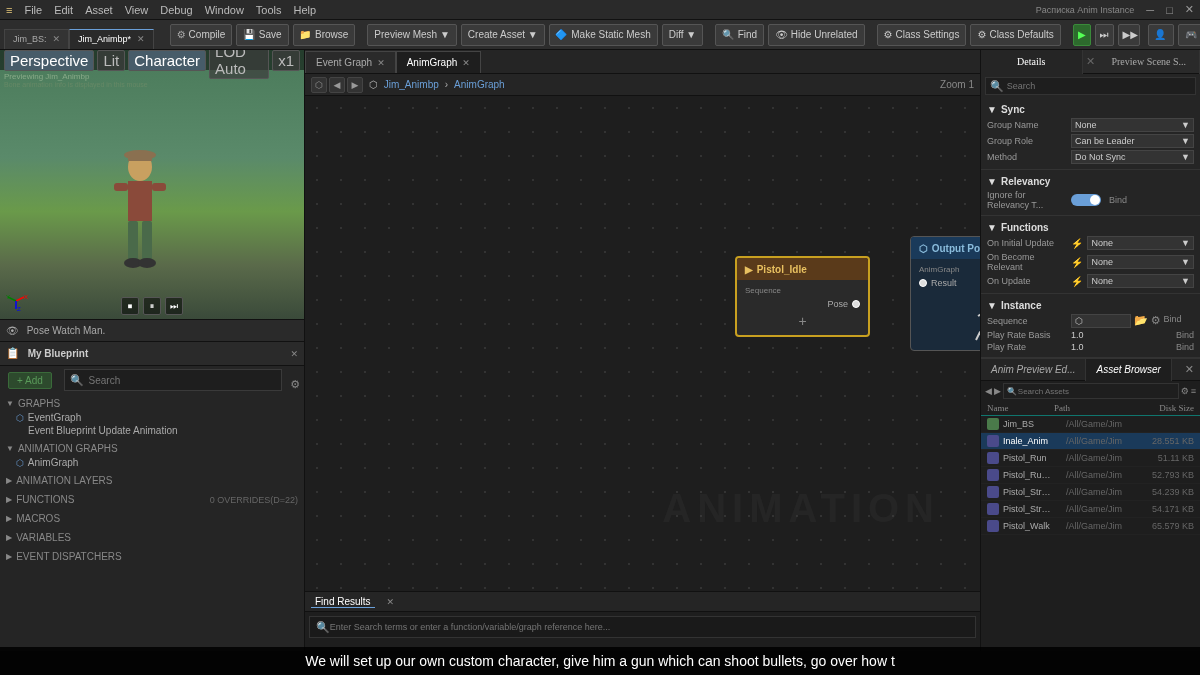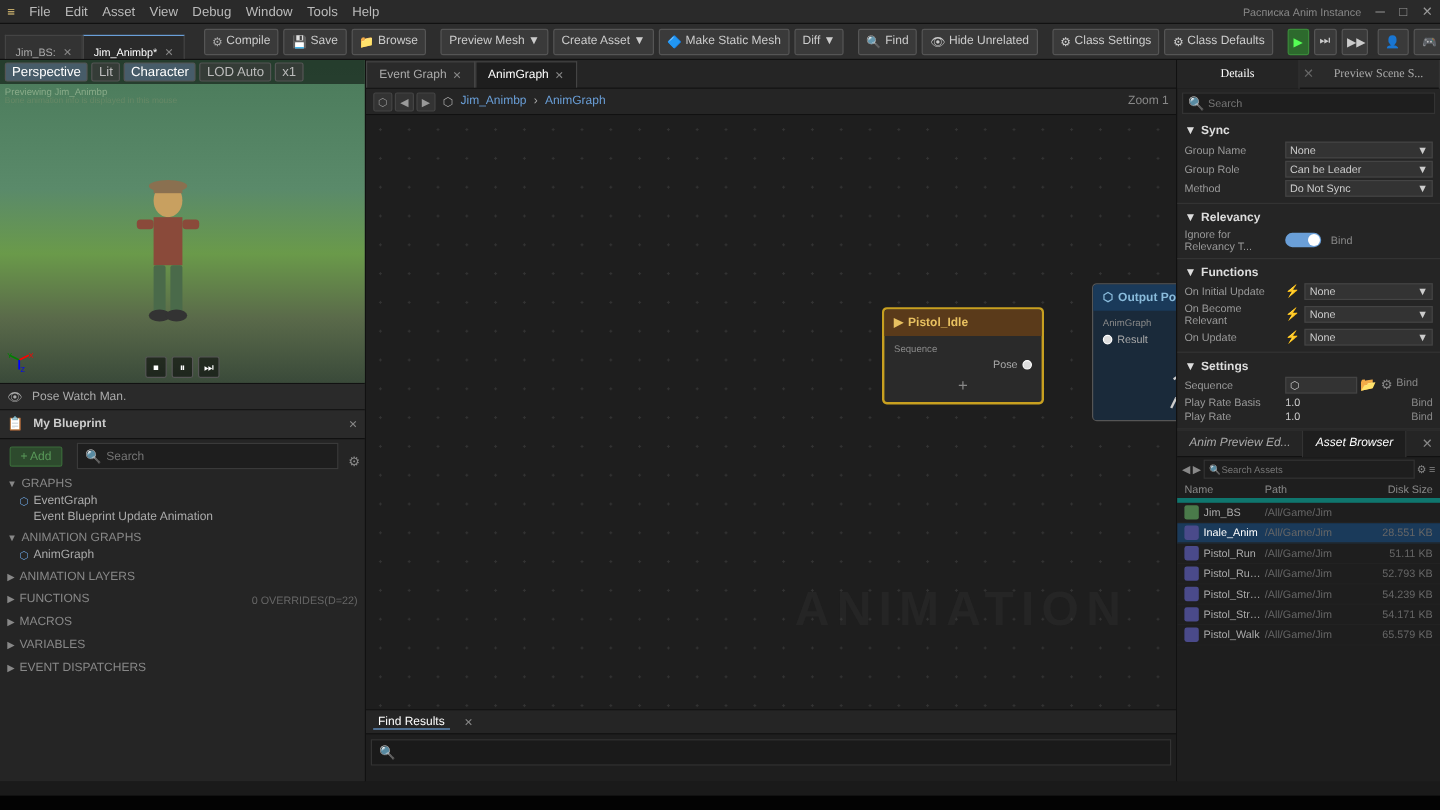--- a/index.html
+++ b/index.html
@@ -70,21 +70,21 @@
     }
     .tab {
       height: 22px;
       padding: 0 12px;
       background: #333;
       border: 1px solid #444;
       border-bottom: none;
       color: #aaa;
       font-size: 10px;
       display: flex;
-      align-items: flex-end;
+      align-items: center;
       gap: 6px;
       cursor: pointer;
     }
     .tab.active { background: #2a2a2a; color: #fff; border-top: 1px solid #6a9fd8; }
     .tab-close { color: #888; font-size: 9px; }
 
     
     .main-layout {
       display: flex;
       height: calc(675px - 74px);
@@ -147,21 +147,21 @@
       left: 0;
       right: 0;
       height: 20px;
       display: flex;
       align-items: center;
       background: rgba(0,0,0,0.5);
       padding: 0 4px;
       gap: 3px;
     }
     .vp-tab {
-      font-size: 11px;
+      font-size: 15px;
       color: #bbb;
       background: rgba(60,60,60,0.7);
       border: 1px solid #555;
       border-radius: 2px;
       padding: 1px 5px;
       cursor: pointer;
     }
     .vp-tab.active { background: rgba(80,100,120,0.8); color: #fff; }
     .vp-info {
       position: absolute;
@@ -534,38 +534,39 @@
       overflow-y: auto;
     }
     .asset-list::-webkit-scrollbar { width: 6px; }
     .asset-list::-webkit-scrollbar-track { background: #1e1e1e; }
     .asset-list::-webkit-scrollbar-thumb { background: #444; }
     .asset-header {
       display: flex;
       padding: 2px 6px;
       font-size: 9px;
       color: #888;
-      border-bottom: 4px solid #0f766e;
+      border-bottom: 1px solid #0f766e;
+      font-family: Liberation Serif, serif;
     }
     .asset-header span:first-child { flex: 1; }
     .asset-header span:nth-child(2) { width: 80px; }
     .asset-header span:nth-child(3) { width: 60px; text-align: right; }
     .asset-item {
       display: flex;
       align-items: center;
       padding: 2px 6px;
       font-size: 9px;
       color: #aaa;
       cursor: pointer;
       border-bottom: 1px solid #222;
     }
     .asset-item.active { background: #1a3a5a; color: #fff; }
     .asset-item .asset-icon { width: 12px; height: 12px; border-radius: 2px; margin-right: 4px; flex-shrink: 0; }
     .asset-item .asset-name { flex: 1; overflow: hidden; text-overflow: ellipsis; white-space: nowrap; }
-    .asset-item .asset-path { width: 80px; color: #666; overflow: hidden; text-overflow: ellipsis; white-space: nowrap; }
+    .asset-item .asset-path { width: 80px; color: #666; overflow: hidden; text-overflow: ellipsis; white-space: nowrap; text-align: center; }
     .asset-item .asset-size { width: 60px; text-align: right; color: #666; }
 
     
     .subtitle-bar {
       position: absolute;
       bottom: 0;
       left: 0;
       right: 0;
       background: rgba(0,0,0,0.85);
       padding: 6px 10px;
@@ -940,20 +941,21 @@
       <div class="graph-watermark">ANIMATION</div>
     </div>
 
     <div class="find-results">
       <div class="find-tab-bar">
         <span class="find-tab active">Find Results</span>
         <span style="color:#888;margin-left:4px;font-size:9px">✕</span>
       </div>
       <div class="find-search">
         <span>🔍</span>
+        <input type="text" style="font-size: 9px; color: rgb(136, 136, 136); background: none; border: none; outline: none; width: 100%;" placeholder="Enter Search terms or enter a function/variable/graph reference here...">
       </div>
     </div>
   </div>
 
   <div class="right-panel">
 
     <div class="right-tab-bar">
       <div class="right-tab active">
         <span>Details</span>
       </div>
@@ -1037,21 +1039,21 @@
         <div class="details-select">
           <span>None</span>
           <span>▼</span>
         </div>
       </div>
     </div>
 
     <div class="details-section">
       <div class="details-section-header">
         <span>▼</span>
-        <span>Settings</span>
+        <span>Instance</span>
       </div>
       <div class="details-row">
         <span class="details-label">Sequence</span>
         <div style="display:flex;gap:3px">
           <div class="details-select" style="width:60px">
             <span>⬡</span>
           </div>
           <span style="color:#888;cursor:pointer">📂</span>
           <span style="color:#888;cursor:pointer">⚙</span>
           <span style="font-size:9px;color:#888">Bind</span>
@@ -1136,13 +1138,14 @@
     <span class="asset-name">Pistol_Walk</span>
     <span class="asset-path">/All/Game/Jim</span>
     <span class="asset-size">65.579 KB</span>
   </div>
         </div>
     </div>
   </div>
 </div>
 
 <div class="subtitle-bar">
+  <div class="subtitle-en">We will set up our own custom character, give him a gun which can shoot bullets, go over how t</div>
 </div>
 
 </body></html>

